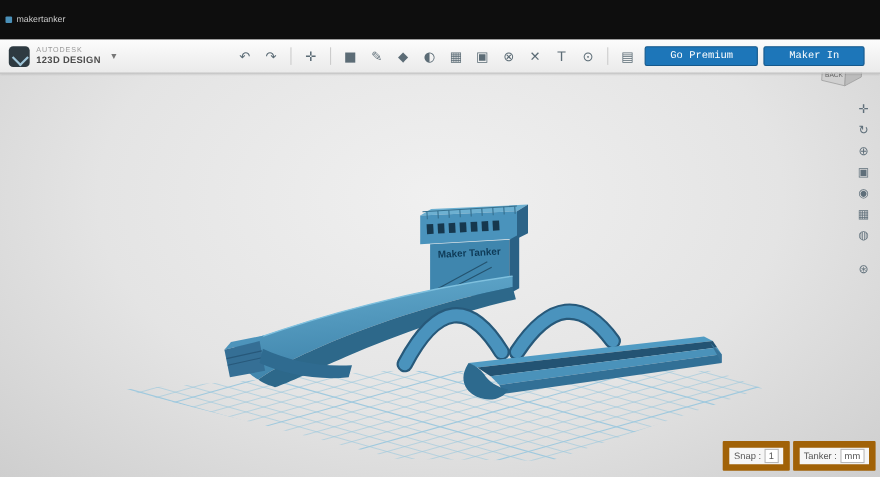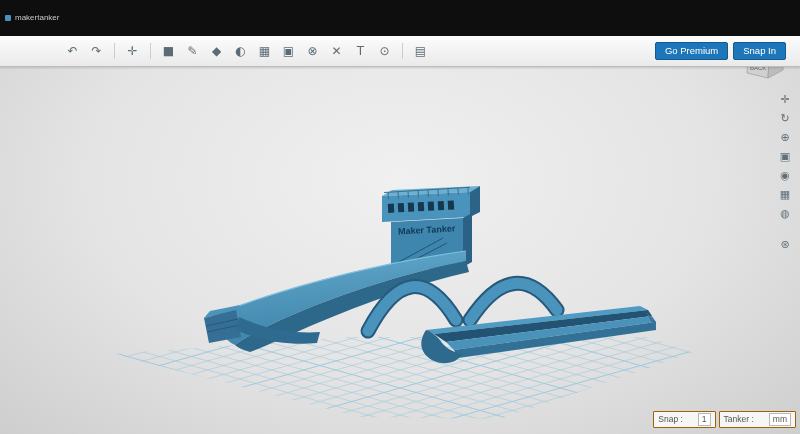--- a/index.html
+++ b/index.html
@@ -27,22 +27,22 @@
   .brand-product{font-size:8.5px;font-weight:bold;color:#4c4c4c;letter-spacing:.3px;}
   .chevron{font-size:8px;color:#777;margin-left:2px;}
   .tools{display:flex;align-items:center;gap:5px;margin-left:55px;}
   .tool-btn{
     width:19px;height:21px;display:flex;align-items:center;justify-content:center;
     color:#5c6c76;font-size:12px;font-family:"DejaVu Sans",sans-serif;border-radius:2px;
   }
   .tool-sep{width:1px;height:16px;background:#cccccc;margin:0 3px;}
   .actions{margin-left:auto;display:flex;gap:5px;align-items:center;margin-right:6px;}
   .btn{
-    background:#1d76b9;color:#fff;font-size:9.5px;padding:3px 9px;border-radius:2px;
-    border:1px solid #16598c;line-height:1;cursor:default;
+    background:#1d76b9;color:#fff;font-size:9.5px;padding:3px 22px;border-radius:2px;
+    border:1px solid #16598c;line-height:1;cursor:default;font-family:Liberation Mono, monospace;
   }
   
   .canvas{
     position:absolute;top:42px;left:0;right:0;bottom:0;z-index:0;
     background:radial-gradient(ellipse at 50% 35%, #f0f0f0 0%, #e4e4e4 55%, #cecece 100%);
   }
   #scene{position:absolute;top:0;left:0;z-index:1;display:block;}
   
   .viewcube{position:absolute;right:12px;top:44px;z-index:4;}
   .home-icon{position:absolute;right:60px;top:46px;z-index:4;font-size:10px;color:#8b8b8b;
@@ -50,22 +50,22 @@
   
   .side-tools{position:absolute;right:7px;top:92px;z-index:4;display:flex;flex-direction:column;
     gap:4px;align-items:center;}
   .side-btn{
     width:16px;height:15px;display:flex;align-items:center;justify-content:center;
     color:#5f6f7a;font-size:11px;font-family:"DejaVu Sans",sans-serif;border-radius:2px;
   }
   
   .statusbar{position:absolute;right:4px;bottom:6px;z-index:4;display:flex;gap:3px;
     font-size:8.5px;color:#555;}
-  .status-box{background:#f6f6f6;border:1px solid #a16207;padding:1px 4px;display:flex;
-    gap:15px;align-items:center;border-radius:1px;}
+  .status-box{background:#f6f6f6;border:6px solid #a16207;padding:1px 4px;display:flex;
+    gap:3px;align-items:center;border-radius:1px;}
   .status-value{background:#ffffff;border:1px solid #b8b8b8;padding:0 3px;line-height:1.3;}
 </style>
 </head>
 <body>
 
 <div class="canvas"></div>
 
 <svg id="scene" width="800" height="434" viewBox="0 0 800 434">
   <defs>
     <linearGradient id="bladeGrad" x1="0" y1="0" x2="0.25" y2="1">
@@ -190,20 +190,28 @@
     <path d="M426,330 C418,342 420,354 434,361 C446,366 458,362 462,354 C452,352 444,347 440,340 C436,335 430,331 426,330 Z" fill="#2d6a8e"></path>
   </g>
 </svg>
 
 <div class="header">
   <div class="titlebar">
     <span class="app-dot"></span>
     <span class="tab-label">makertanker</span>
   </div>
   <div class="toolbar">
+    <div class="brand">
+      <span class="logo"></span>
+      <span class="brand-text">
+        <span class="brand-company">AUTODESK</span>
+        <span class="brand-product">123D DESIGN</span>
+      </span>
+      <span class="chevron">▼</span>
+    </div>
     <div class="tools">
         <div class="tool-btn">↶</div>
         <div class="tool-btn">↷</div>
         <div class="tool-sep"></div>
         <div class="tool-btn">✛</div>
         <div class="tool-sep"></div>
         <div class="tool-btn">■</div>
         <div class="tool-btn">✎</div>
         <div class="tool-btn">◆</div>
         <div class="tool-btn">◐</div>
@@ -211,21 +219,21 @@
         <div class="tool-btn">▣</div>
         <div class="tool-btn">⊗</div>
         <div class="tool-btn">✕</div>
         <div class="tool-btn">T</div>
         <div class="tool-btn">⊙</div>
         <div class="tool-sep"></div>
         <div class="tool-btn">▤</div>
       </div>
     <div class="actions">
       <span class="btn">Go Premium</span>
-      <span class="btn">Snap In</span>
+      <span class="btn">Maker In</span>
     </div>
   </div>
 </div>
 
 <span class="home-icon">⌂</span>
 <div class="viewcube">
   <svg width="46" height="40" viewBox="0 0 46 40">
     <path d="M6,12 L22,5 L42,9 L27,16 Z" fill="#e3e3e3" stroke="#9b9b9b" stroke-width="0.7"></path>
     <path d="M6,12 L27,16 L26,34 L5,29 Z" fill="#d0d0d0" stroke="#9b9b9b" stroke-width="0.7"></path>
     <path d="M27,16 L42,9 L41,26 L26,34 Z" fill="#bcbcbc" stroke="#9b9b9b" stroke-width="0.7"></path>

